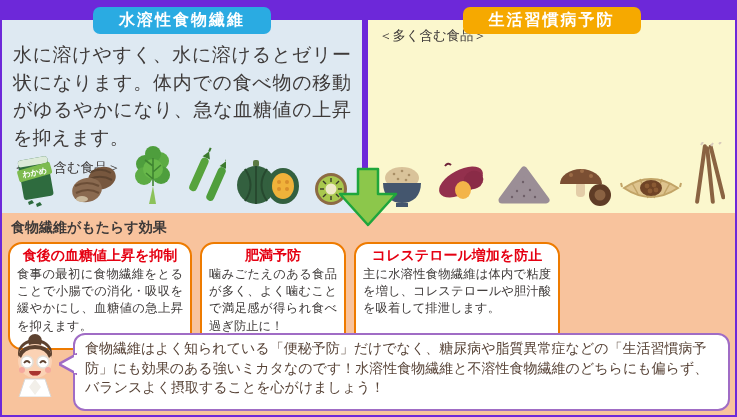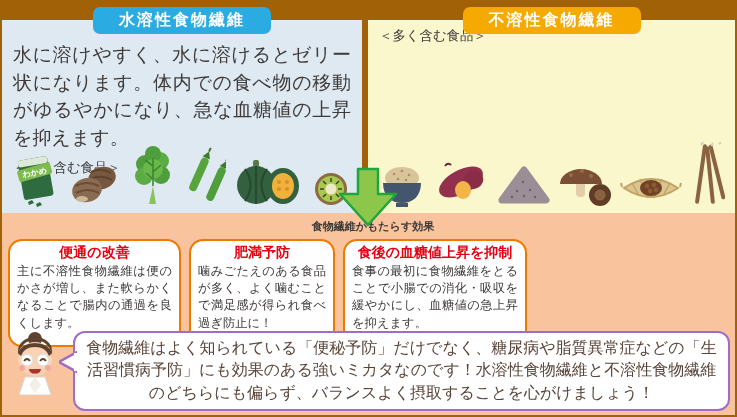--- a/index.html
+++ b/index.html
@@ -1,16 +1,16 @@
 <!DOCTYPE html>
 <html><head>
 <meta charset="utf-8">
 <style>
   html,body{margin:0;padding:0;background:#fff;}
-  .page{position:relative;width:737px;height:417px;background:#a16207;overflow:hidden;
+  .page{position:relative;width:737px;height:417px;background:#6d28d9;overflow:hidden;
         font-family:"Liberation Sans","DejaVu Sans",sans-serif;color:#3e3a39;}
   
   .tbox{position:absolute;top:20px;height:193px;}
   .box-soluble{left:2px;width:360px;background:#dee9f2;}
   .box-insoluble{left:368px;width:367px;background:#fbf7cd;}
   .box-header{position:absolute;top:-13px;left:50%;transform:translateX(-50%);
         color:#fff;font-size:16px;font-weight:bold;letter-spacing:2px;
         padding:3px 26px;border-radius:7px;white-space:nowrap;}
   .box-soluble .box-header{background:#2aabe2;}
   .box-insoluble .box-header{background:#f6a900;}
@@ -18,33 +18,33 @@
   .foods-line{display:flex;padding:7px 11px 0;font-size:13.4px;line-height:1.4;font-family:Liberation Serif, serif;}
   .foods-value{margin-left:12px;}
   .box-insoluble .foods-value{width:185px;}
   .foods-icons{position:absolute;left:6px;right:6px;bottom:5px;height:74px;
         display:flex;align-items:flex-end;justify-content:space-around;}
   .foods-icons svg{display:block;}
   
   .arrow-wrap{position:absolute;left:336px;top:167px;z-index:6;}
   
   .effects{position:absolute;left:2px;top:213px;width:733px;height:202px;background:#f8c39d;}
-  .effects-title{margin:6px 0 0 9px;font-size:11px;font-weight:bold;color:#3e3a39;text-align:center;}
+  .effects-title{margin:6px 0 0 9px;font-size:14px;font-weight:bold;color:#3e3a39;}
   .cards{display:flex;gap:8px;padding:5px 5px 0 6px;}
   .card{background:#fff;border:2.5px solid #ee7b00;border-radius:14px;
         padding:3px 7px 4px;box-sizing:border-box;height:108px;}
   .card-1{width:173px}.card-2{width:146px}.card-3{width:184px}.card-4{width:206px}
   .card-title{text-align:center;color:#e50012;font-weight:bold;font-size:14px;white-space:nowrap;}
   .card-body{font-size:12.3px;line-height:1.4;margin-top:1px;text-align:justify;}
   
   .advice-row{position:absolute;left:3px;right:5px;bottom:4px;display:flex;align-items:flex-start;}
   .character{flex:0 0 60px;width:60px;height:64px;}
   .bubble{position:relative;flex:1;margin-left:8px;background:#fff;
-        border:2.5px solid #a06cc5;border-radius:12px;padding:4px 10px 5px;
-        font-size:16px;line-height:1.4;color:#584438;box-sizing:border-box;min-height:58px;text-align:center;}
+        border:2.5px solid #a06cc5;border-radius:12px;padding:4px 10px 11px;
+        font-size:14px;line-height:1.4;color:#584438;box-sizing:border-box;min-height:58px;}
   .bubble-tail{position:absolute;left:-16px;top:18px;width:18px;height:22px;}
 </style>
 </head>
 <body>
 
 <div class="page">
 
   <div class="tbox box-soluble">
     <div class="box-header">水溶性食物繊維</div>
     <div class="box-desc">水に溶けやすく、水に溶けるとゼリー状になります。体内での食べ物の移動がゆるやかになり、急な血糖値の上昇を抑えます。</div>
@@ -113,21 +113,21 @@
           <line x1="11" y1="11" x2="14" y2="14"></line>
             <line x1="24" y1="24" x2="27" y2="27"></line>
           <line x1="27" y1="11" x2="24" y2="14"></line>
             <line x1="14" y1="24" x2="11" y2="27"></line>
         </g>
       </svg>
     </div>
   </div>
 
   <div class="tbox box-insoluble">
-    <div class="box-header">不溶性食物繊維</div>
+    <div class="box-header">生活習慣病予防</div>
     <div class="foods-line">
       <span class="foods-label">＜多く含む食品＞</span>
     </div>
     <div class="foods-icons">
       <svg width="48" height="46" viewBox="0 0 48 46">
         <ellipse cx="24" cy="16" rx="17" ry="11" fill="#d9c39a"></ellipse>
         <g fill="#a98f66">
             <circle cx="16" cy="12" r="1.3"></circle>
             <circle cx="24" cy="9" r="1.3"></circle>
             <circle cx="31" cy="13" r="1.3"></circle>
@@ -193,31 +193,31 @@
   <div class="arrow-wrap">
     <svg width="64" height="62" viewBox="0 0 64 62">
       <polygon points="22,2 42,2 42,27 60,27 32,58 4,27 22,27" fill="#8cc74b" stroke="#1fa63c" stroke-width="2.5" stroke-linejoin="round"></polygon>
     </svg>
   </div>
 
   <div class="effects">
     <div class="effects-title">食物繊維がもたらす効果</div>
 
     <div class="cards">
-      <div class="card card-1">
-        <div class="card-title">便通の改善</div>
-        <div class="card-body">主に不溶性食物繊維は便のかさが増し、また軟らかくなることで腸内の通過を良くします。</div>
+      <div class="card card-3">
+        <div class="card-title">食後の血糖値上昇を抑制</div>
+        <div class="card-body">食事の最初に食物繊維をとることで小腸での消化・吸収を緩やかにし、血糖値の急上昇を抑えます。</div>
       </div>
       <div class="card card-2">
         <div class="card-title">肥満予防</div>
         <div class="card-body">噛みごたえのある食品が多く、よく噛むことで満足感が得られ食べ過ぎ防止に！</div>
       </div>
-      <div class="card card-3">
-        <div class="card-title">食後の血糖値上昇を抑制</div>
-        <div class="card-body">食事の最初に食物繊維をとることで小腸での消化・吸収を緩やかにし、血糖値の急上昇を抑えます。</div>
+      <div class="card card-4">
+        <div class="card-title">コレステロール増加を防止</div>
+        <div class="card-body">主に水溶性食物繊維は体内で粘度を増し、コレステロールや胆汁酸を吸着して排泄します。</div>
       </div>
     </div>
 
     <div class="advice-row">
       <svg class="character" viewBox="0 0 60 64">
         <circle cx="30" cy="8" r="7" fill="#5d4230"></circle>
         <path d="M20,46 L40,46 L46,64 L14,64 Z" fill="#fff" stroke="#d8d8d8" stroke-width="1"></path>
         <path d="M30,46 L24,54 L30,62 L36,54 Z" fill="#f2efe9"></path>
         <circle cx="30" cy="28" r="17" fill="#fbd2b4"></circle>
         <path d="M13,26 a17 17 0 0 1 34 0 l0,-6 a17 14 0 0 0 -34 0 z" fill="#5d4230"></path>

